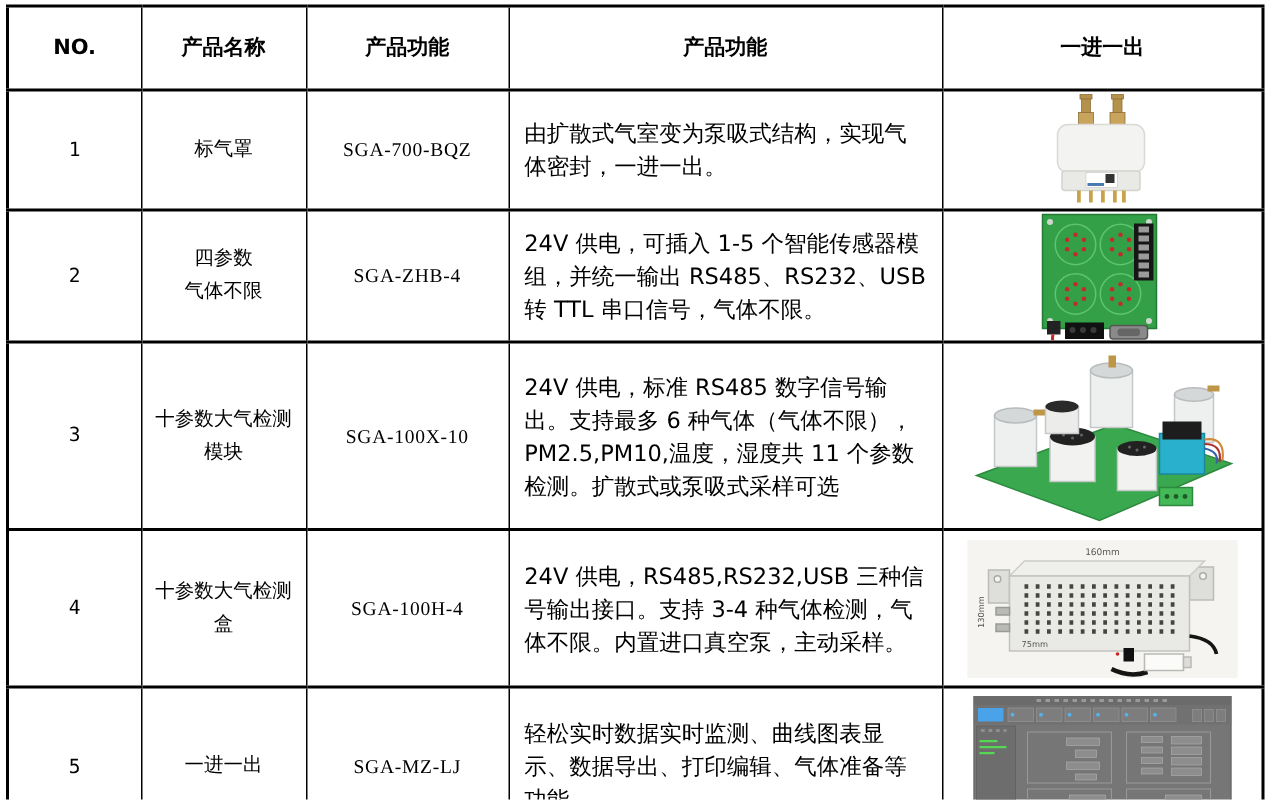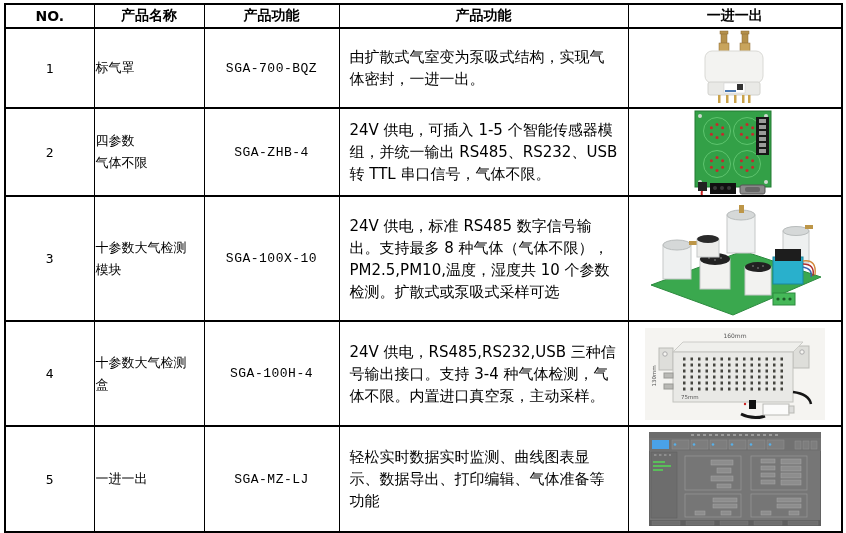--- a/index.html
+++ b/index.html
@@ -16,31 +16,31 @@
     border-right:1px solid #000;
     border-top:2px solid #000;
     border-bottom:2px solid #000;
     vertical-align:middle;
     overflow:hidden;
   }
   .spec th{
     font-size:14px;
     font-weight:bold;
     text-align:center;
-    padding:2px 0;
+    padding:18px 0;
   }
   tr.hdr{height:24px;}
   tr.r1{height:80px;}
   tr.r2{height:86px;}
   tr.r3{height:125px;}
   tr.r4{height:105px;}
   tr.r5{height:106px;}
   td.no{text-align:center;font-size:13px;font-family:"DejaVu Sans Mono","Liberation Mono",monospace;}
-  td.name{text-align:left;font-size:13px;line-height:22px;white-space:pre-line;margin-top:13px;}
-  td.model{text-align:center;font-size:13px;font-family:Liberation Mono, monospace;letter-spacing:0.5px;}
+  td.name{text-align:center;font-size:13px;line-height:22px;white-space:pre-line;margin-top:13px;}
+  td.model{text-align:center;font-size:13px;font-family:Liberation Serif, serif;letter-spacing:0.5px;}
   td.func{font-size:15px;line-height:22px;padding:4px 10px;text-align:left;margin-top:32px;}
   td.img{text-align:center;padding:0;}
   .photo{display:inline-block;vertical-align:middle;line-height:0;}
   .photo svg{display:block;}
 </style>
 </head>
 <body>
 
 <table class="spec">
   <colgroup>
@@ -151,21 +151,21 @@
         </svg>
       </span>
     </td>
   </tr>
 
   <tr class="r3">
     <td class="no">3</td>
     <td class="name">十参数大气检测
 模块</td>
     <td class="model">SGA-100X-10</td>
-    <td class="func">24V 供电，标准 RS485 数字信号输出。支持最多 8 种气体（气体不限），PM2.5,PM10,温度，湿度共 10 个参数检测。扩散式或泵吸式采样可选</td>
+    <td class="func">24V 供电，标准 RS485 数字信号输出。支持最多 6 种气体（气体不限），PM2.5,PM10,温度，湿度共 11 个参数检测。扩散式或泵吸式采样可选</td>
     <td class="img">
       <span class="photo">
         <svg width="180" height="115" viewBox="0 0 180 115">
           <polygon points="6,84 98,50 176,76 88,114" fill="#3aa84e" stroke="#2c8a3e"></polygon>
           <g>
             <rect x="18" y="44" width="28" height="34" fill="#eef0f0" stroke="#c5c8c8"></rect>
             <ellipse cx="32" cy="44" rx="14" ry="5" fill="#d5d8d8" stroke="#b8bcbc"></ellipse>
             <rect x="44" y="40" width="8" height="4" fill="#bd9648"></rect>
           </g>
           <g>

